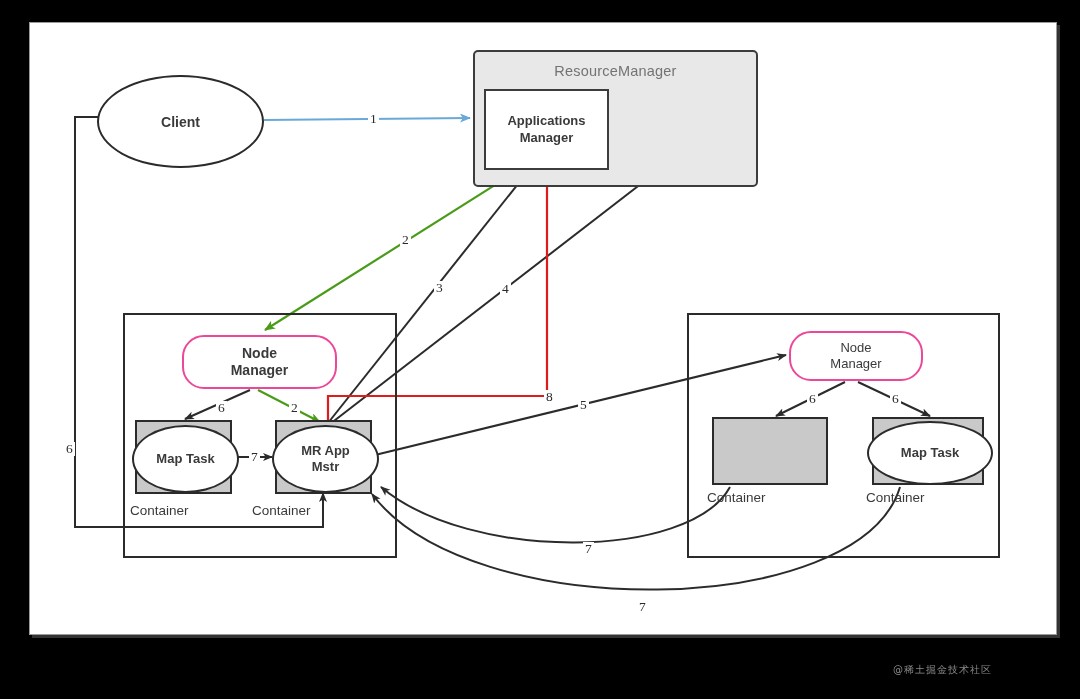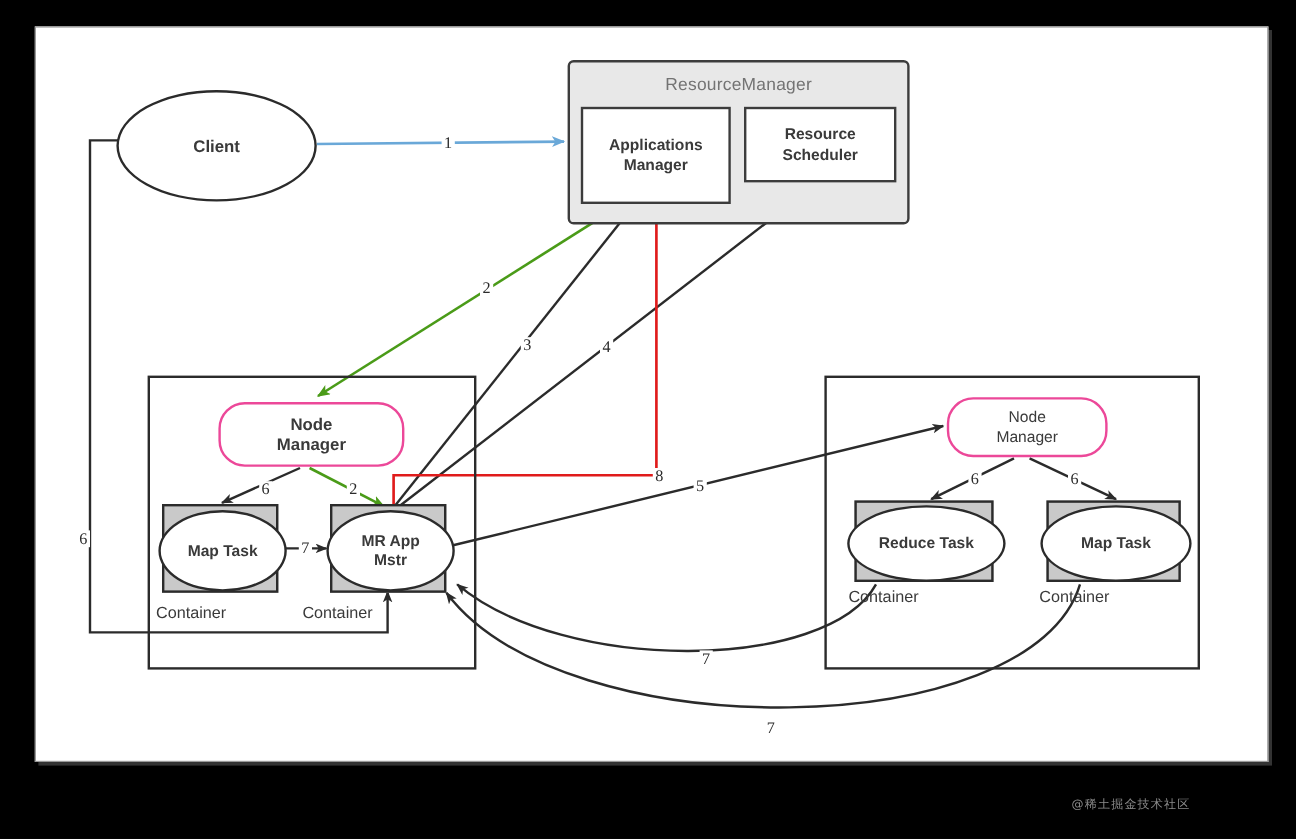--- a/index.html
+++ b/index.html
@@ -138,26 +138,20 @@
     <div id="rm-title">ResourceManager</div>
   </div>
 
   <div class="node rm-sub" id="rm-apps">
     <div>
       <div>Applications</div>
       <div>Manager</div>
     </div>
   </div>
 
-  <div class="node rm-sub" id="rm-sched">
-    <div>
-      <div>Resource</div>
-      <div>Scheduler</div>
-    </div>
-  </div>
 
   <div class="node cluster" id="cluster-left"></div>
   <div class="node cluster" id="cluster-right"></div>
 
   <div class="node nodemgr" id="nm-left">
     <div>
       <div>Node</div>
       <div>Manager</div>
     </div>
   </div>
@@ -178,23 +172,20 @@
   <div class="node container-box" id="cb-mrapp"></div>
   <div class="task-ellipse" id="te-mrapp">
     <div>
       <div>MR App</div>
       <div>Mstr</div>
     </div>
   </div>
   <div class="container-label" id="cl-mrapp">Container</div>
 
   <div class="node container-box" id="cb-reduce"></div>
-  <div class="task-ellipse" id="te-reduce">
-    <span>Reduce Task</span>
-  </div>
   <div class="container-label" id="cl-reduce">Container</div>
 
   <div class="node container-box" id="cb-map-r"></div>
   <div class="task-ellipse" id="te-map-r">
     <span>Map Task</span>
   </div>
   <div class="container-label" id="cl-map-r">Container</div>
 
   <div id="edge-label-layer">
       <div class="edge-label" style="left: 368px; top: 112px;">1</div>

